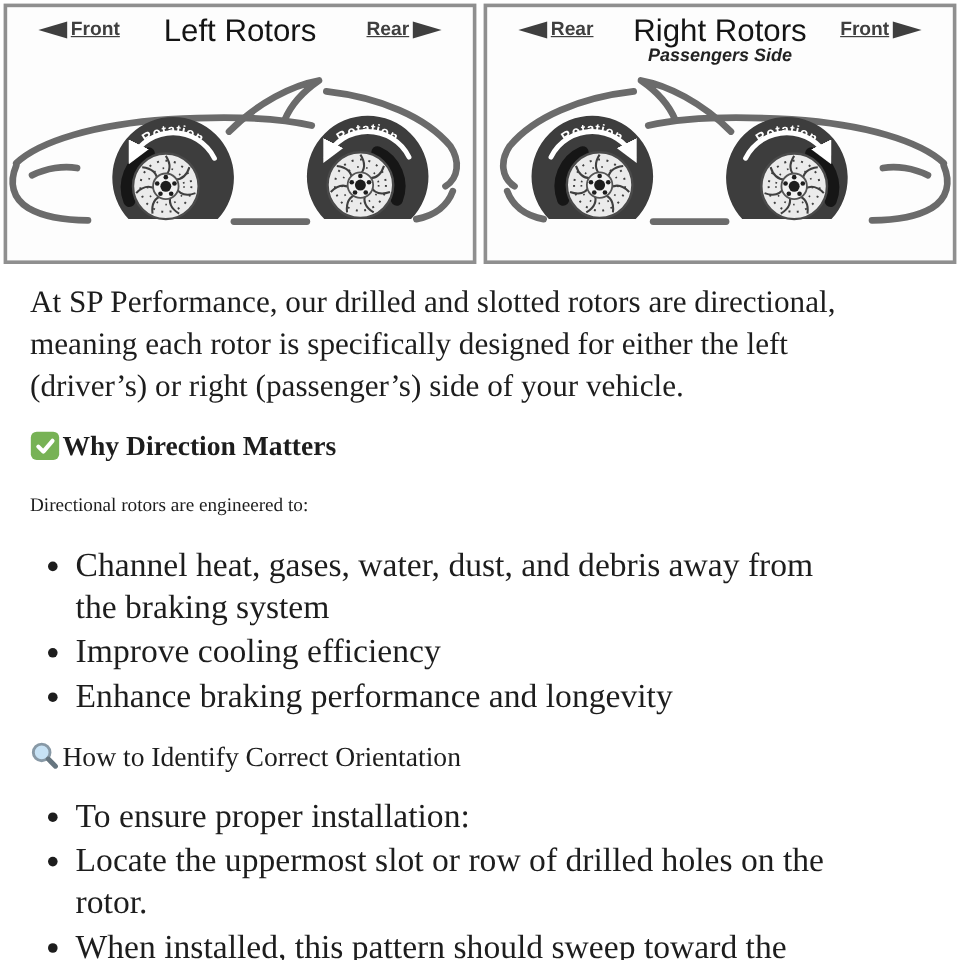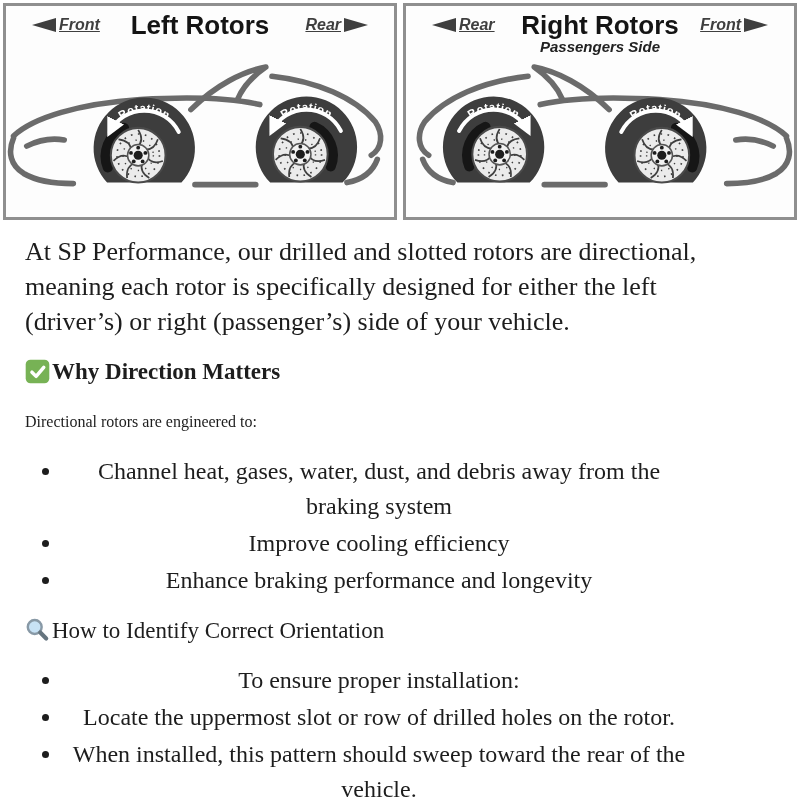--- a/index.html
+++ b/index.html
@@ -14,31 +14,31 @@
   .diagram {
     display:flex; gap:6px; margin:3px 3px 0 3px; height:217px;
   }
   .panel {
     flex:1; border:3px solid #8f8f8f; background:#fdfdfd;
     position:relative; overflow:hidden;
   }
   .panel-header { text-align:center; padding-top:5px; position:relative; height:56px; }
   .panel-title {
     font-family:"Liberation Sans", sans-serif;
-    font-weight:bold; font-size:26px; line-height:28px; color:#141414;
+    font-weight:normal; font-size:26px; line-height:28px; color:#141414;
   }
   .panel-subtitle {
     font-family:"Liberation Sans", sans-serif;
     font-weight:bold; font-style:italic; font-size:15px; line-height:16px; color:#222;
   }
   .dir-label {
     position:absolute; top:10px;
     font-family:"Liberation Sans", sans-serif;
     font-weight:bold; font-size:16px; color:#3f3f3f;
-    display:flex; align-items:center; gap:3px;font-style:italic;
+    display:flex; align-items:center; gap:3px;
   }
   .dir-label .txt { text-decoration:underline; }
   .dir-label.at-left  { left:26px; }
   .dir-label.at-right { right:26px; }
   .tri { width:0; height:0; border-top:7px solid transparent; border-bottom:7px solid transparent; display:inline-block; }
   .tri-left  { border-right:24px solid #3f3f3f; }
   .tri-right { border-left:24px solid #3f3f3f; }
   .car-svg { position:absolute; left:0; bottom:4px; width:100%; height:152px; }
 
   
@@ -46,21 +46,21 @@
   .article p.intro { margin-top:14px; max-width:700px; font-size:26px; line-height:35px; }
   h2.sec {
     font-size:23px; line-height:35px; margin-top:15px;
     display:flex; align-items:center; gap:2px;
   }
   h2.sec.bold   { font-weight:bold; }
   h2.sec.normal { font-weight:normal; }
   .emoji { width:25px; height:25px; flex:0 0 auto; }
   p.lead { margin-top:15px; font-size:16px; line-height:35px; }
   ul.blist { margin-top:15px; padding-left:38px; max-width:670px; }
-  ul.blist li { font-size:24px; line-height:35px; margin-bottom:2px;text-align:center; }
+  ul.blist li { font-size:28px; line-height:35px; margin-bottom:2px; }
   ul.blist li::marker { color:#1d1d1d; }
 </style>
 </head>
 <body>
 
 <div class="diagram">
 
   <div class="panel">
     <div class="panel-header">
       <div class="dir-label at-left">

